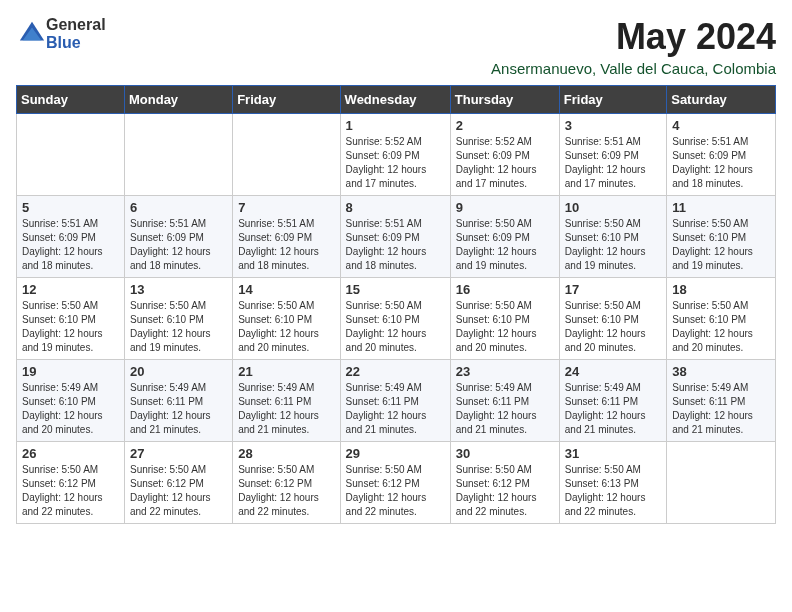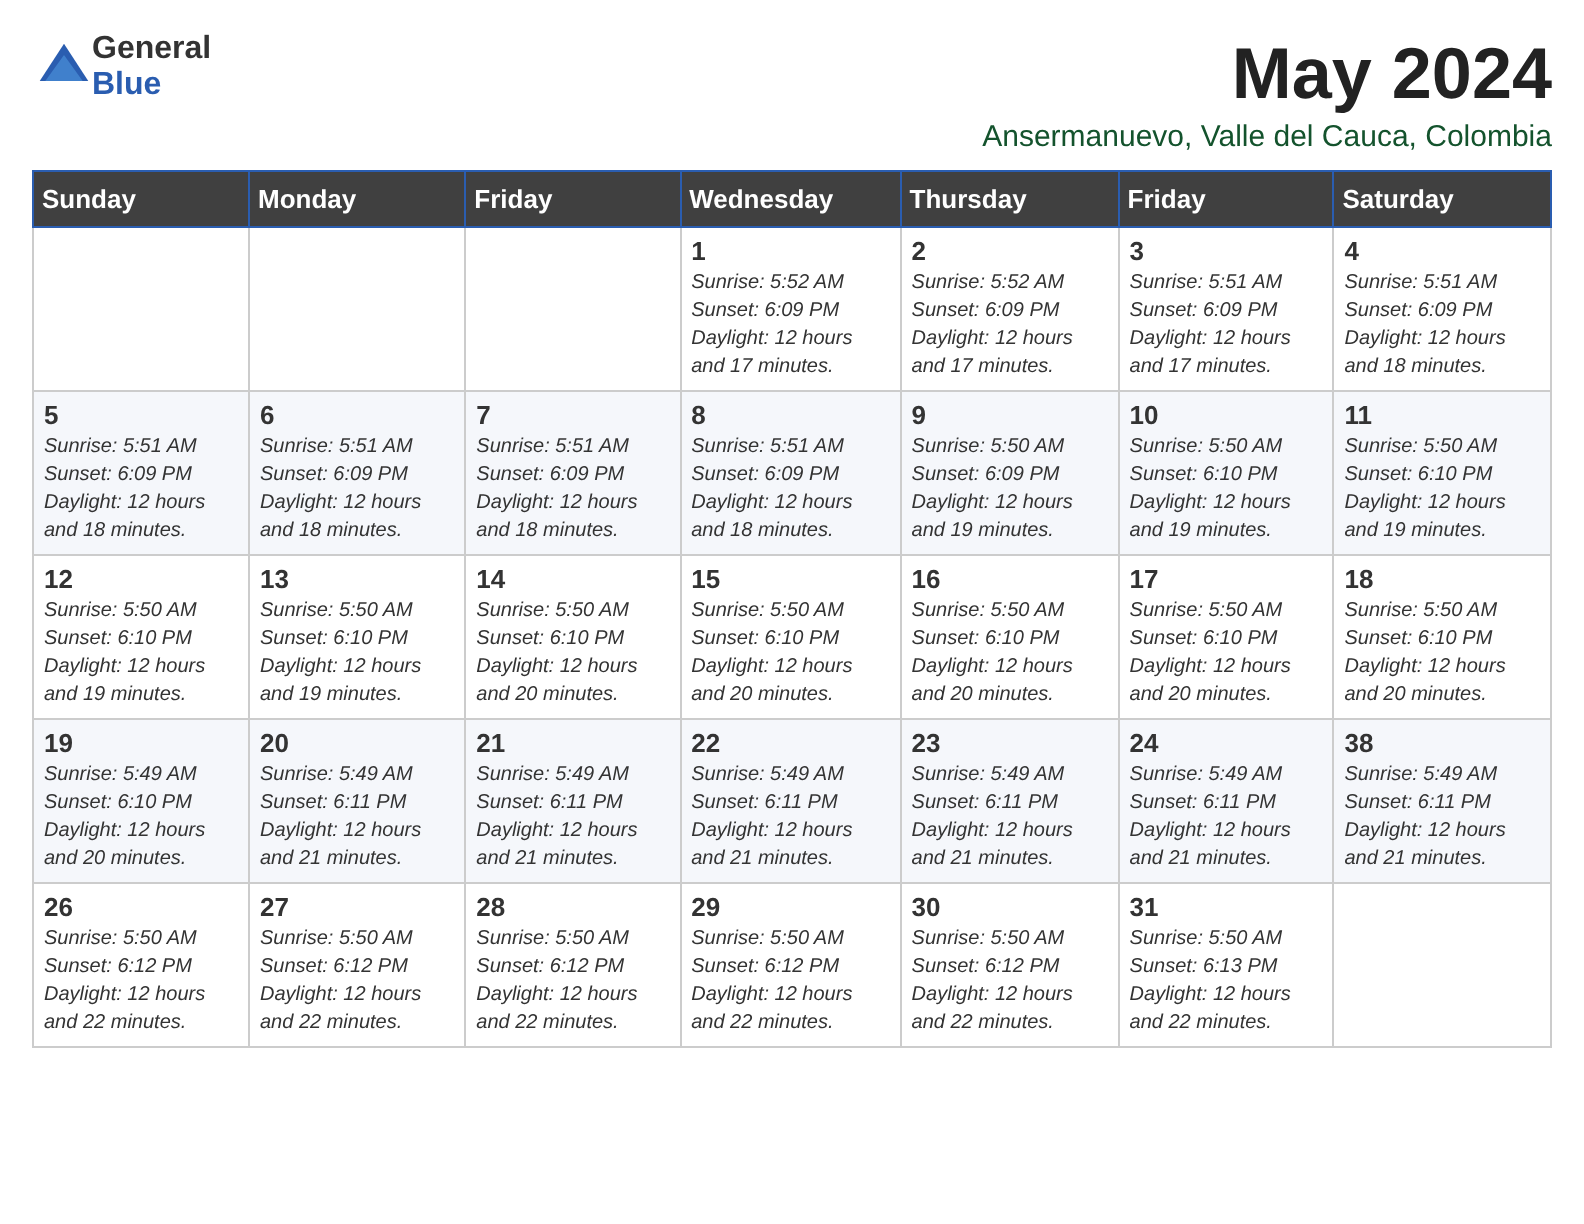--- a/index.html
+++ b/index.html
@@ -69,21 +69,20 @@
     .day-number {
       font-size: 13px;
       font-weight: bold;
       display: block;
       margin-bottom: 2px;
     }
     .day-info {
       font-size: 10px;
       line-height: 1.4;
       color: #333;
-      font-style: italic;
     }
     .empty-cell {
       background: #fff !important;
     }
     .row-alt td { background: #eef1f8; }
   </style>
 </head>
 <body>
 
 <div class="header">

